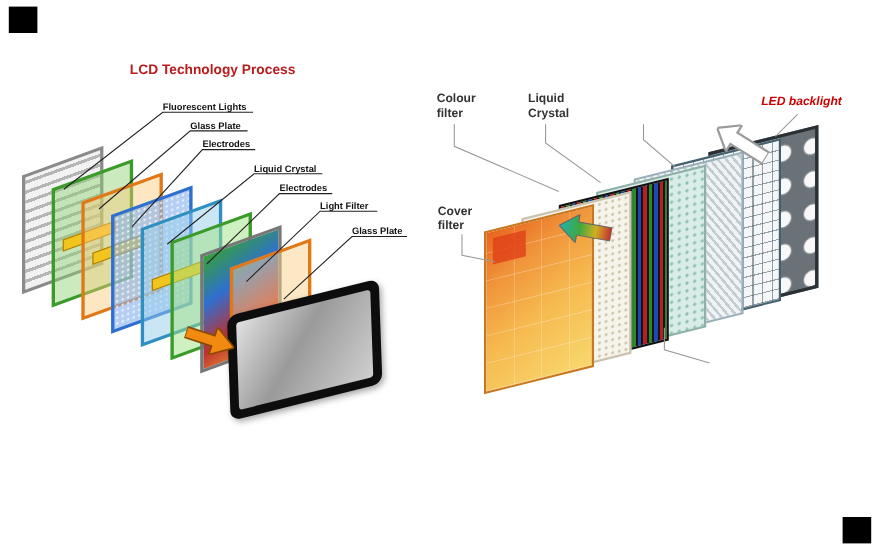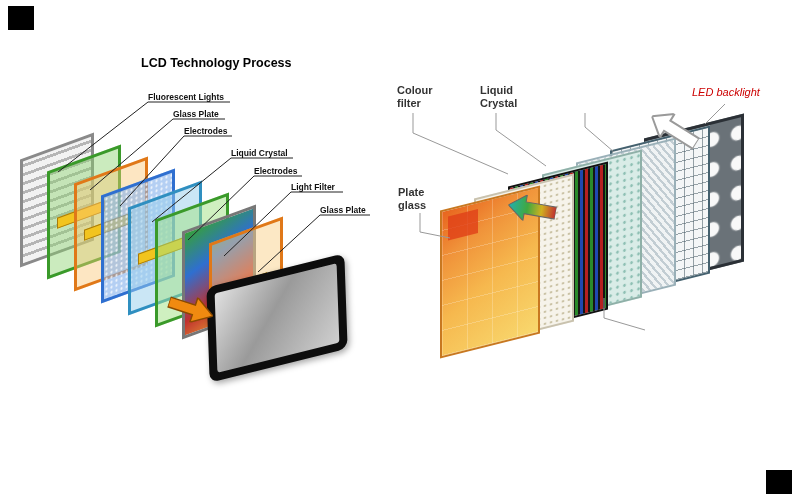--- a/index.html
+++ b/index.html
@@ -5,21 +5,21 @@
   html,body{margin:0;padding:0;background:#fff;}
   .stage{position:relative;width:800px;height:500px;background:#fff;overflow:hidden;
          font-family:"Liberation Sans",sans-serif;}
   .corner{position:absolute;width:26px;height:24px;background:#000;}
   .corner.tl{left:8px;top:6px;}
   .corner.br{right:8px;bottom:6px;}
 
   .lines{position:absolute;left:0;top:0;width:800px;height:500px;pointer-events:none;z-index:18;}
 
   
-  .lcd-title{position:absolute;left:118px;top:56px;font-size:12.5px;font-weight:bold;color:#000000;margin-left:23px;}
+  .lcd-title{position:absolute;left:118px;top:56px;font-size:12.5px;font-weight:bold;color:#b91c1c;}
   .lcd-label{position:absolute;font-size:8.5px;font-weight:bold;color:#111;white-space:nowrap;z-index:19;}
   .lcd-layer{position:absolute;width:74px;height:108px;border:3px solid #555;box-sizing:border-box;
              transform:skewY(-20deg);}
   .p0{left:20px; top:146px;z-index:1;border-color:#8a8a8a;
       background:repeating-linear-gradient(0deg,#f2f2f2 0 6px,#b5b5b5 6px 9px);}
   .p1{left:47px; top:158px;z-index:2;border-color:#3a9a2a;background:rgba(140,210,110,.45);}
   .p2{left:74px; top:170px;z-index:3;border-color:#e07818;background:rgba(250,200,120,.45);}
   .p3{left:101px;top:182px;z-index:4;border-color:#2f6fd0;background-color:rgba(130,175,235,.6);
       background-image:radial-gradient(rgba(255,255,255,.75) 1px,transparent 1.4px);background-size:5px 5px;}
   .p4{left:128px;top:194px;z-index:5;border-color:#2f8fc0;background:rgba(150,205,235,.5);}
@@ -30,21 +30,21 @@
   .ebar{position:absolute;left:10%;top:46%;width:68%;height:9px;background:#f2c41e;border:1px solid #a87b0a;}
   .monitor{position:absolute;left:208px;top:270px;width:138px;height:96px;background:#0d0d0d;border-radius:9px;
            transform:skewY(-12deg) rotate(-2deg);z-index:22;padding:8px;box-sizing:border-box;
            box-shadow:2px 3px 6px rgba(0,0,0,.35);}
   .monitor .screen{width:100%;height:100%;border-radius:3px;
            background:linear-gradient(125deg,#e0e0e0 0%,#9a9a9a 45%,#cfcfcf 100%);}
   .arrow-orange{position:absolute;left:168px;top:296px;z-index:25;transform:rotate(18deg);}
 
   
   .led-label{position:absolute;font-size:11px;color:#333;line-height:1.18;z-index:19;font-weight:bold;}
-  .led-label.red{color:#cc0000;font-weight:normal;font-style:italic;white-space:nowrap;}
+  .led-label.red{color:#cc0000;font-weight:bold;font-style:italic;white-space:nowrap;}
   .led-panel{position:absolute;width:100px;height:148px;border:2px solid #888;box-sizing:border-box;
              transform:skewY(-14deg);}
   .q0{left:440px;top:198px;z-index:16;border-color:#c87820;
       background-image:repeating-linear-gradient(90deg,rgba(255,255,255,.22) 0 1px,transparent 1px 25px),
                        repeating-linear-gradient(0deg,rgba(255,255,255,.22) 0 1px,transparent 1px 25px),
                        linear-gradient(150deg,#e8641e 0%,#f0933a 25%,#f6b84e 55%,#f8d86e 100%);}
   .q1{left:474px;top:186px;z-index:15;border-color:#c9c2ae;background-color:#f6f3ea;
       background-image:radial-gradient(#cbc3a6 1px,transparent 1.4px);background-size:6px 6px;}
   .q2{left:508px;top:174px;z-index:14;border-color:#111;
       background:repeating-linear-gradient(90deg,#b62020 0 3px,#151515 3px 5px,#2a8a2a 5px 8px,
@@ -127,21 +127,21 @@
   </svg>
 
   <div class="monitor">
     <div class="screen"></div>
   </div>
 
 
   <div class="led-label" style="left:397px;top:84px;width:46px">Colour filter</div>
   <div class="led-label" style="left:480px;top:84px;width:46px">Liquid Crystal</div>
   <div class="led-label red" style="left:692px;top:86px">LED backlight</div>
-  <div class="led-label" style="left:398px;top:186px;width:46px">Plate glass</div>
+  <div class="led-label" style="left:398px;top:186px;width:46px">Cover filter</div>
 
   <div class="led-panel q6"></div>
   <div class="led-panel q5"></div>
   <div class="led-panel q4"></div>
   <div class="led-panel q3"></div>
   <div class="led-panel q2"></div>
   <div class="led-panel q1"></div>
   <div class="led-panel q0">
     <div class="redpatch"></div>
   </div>

